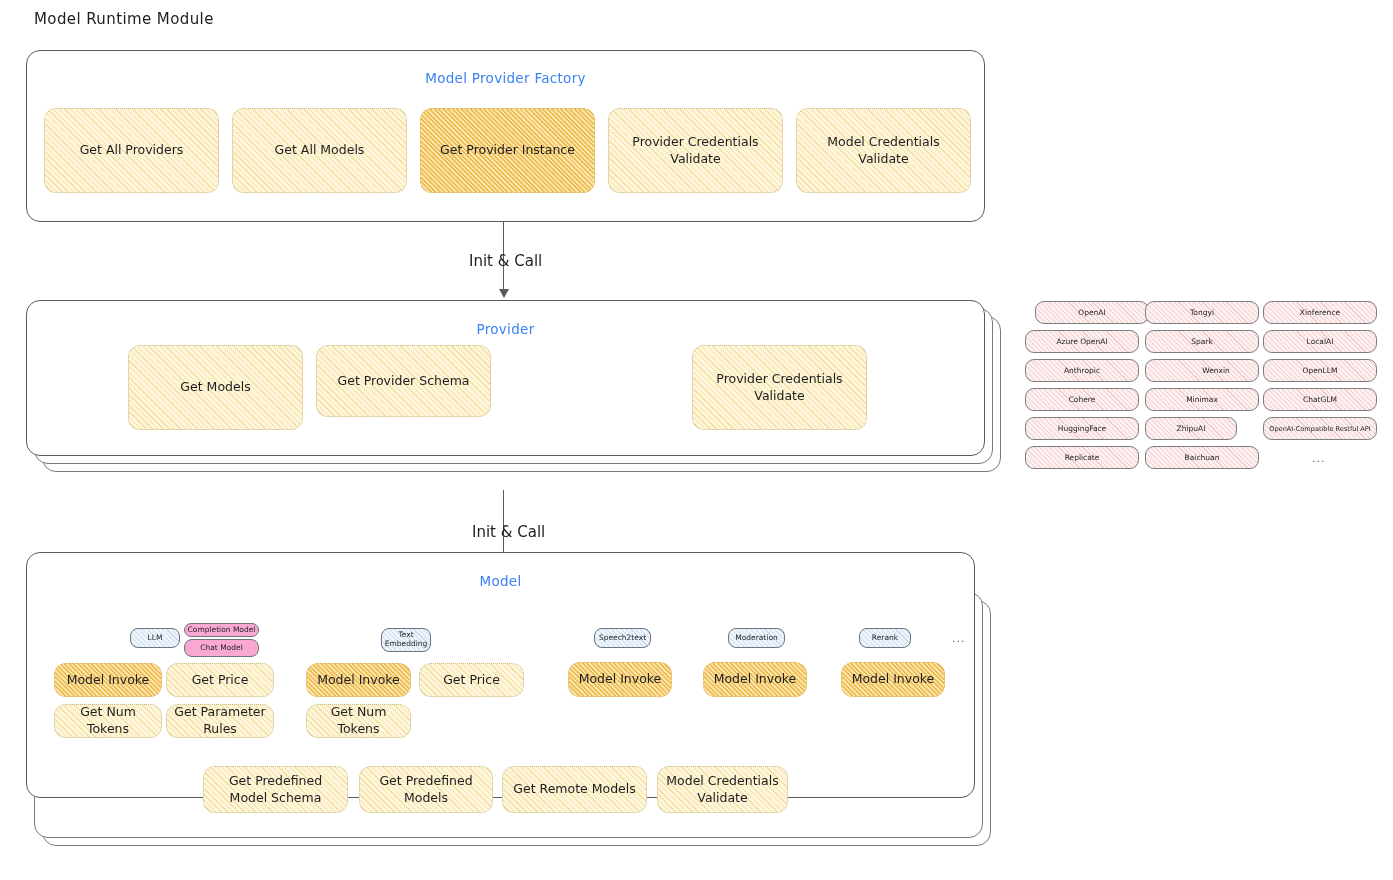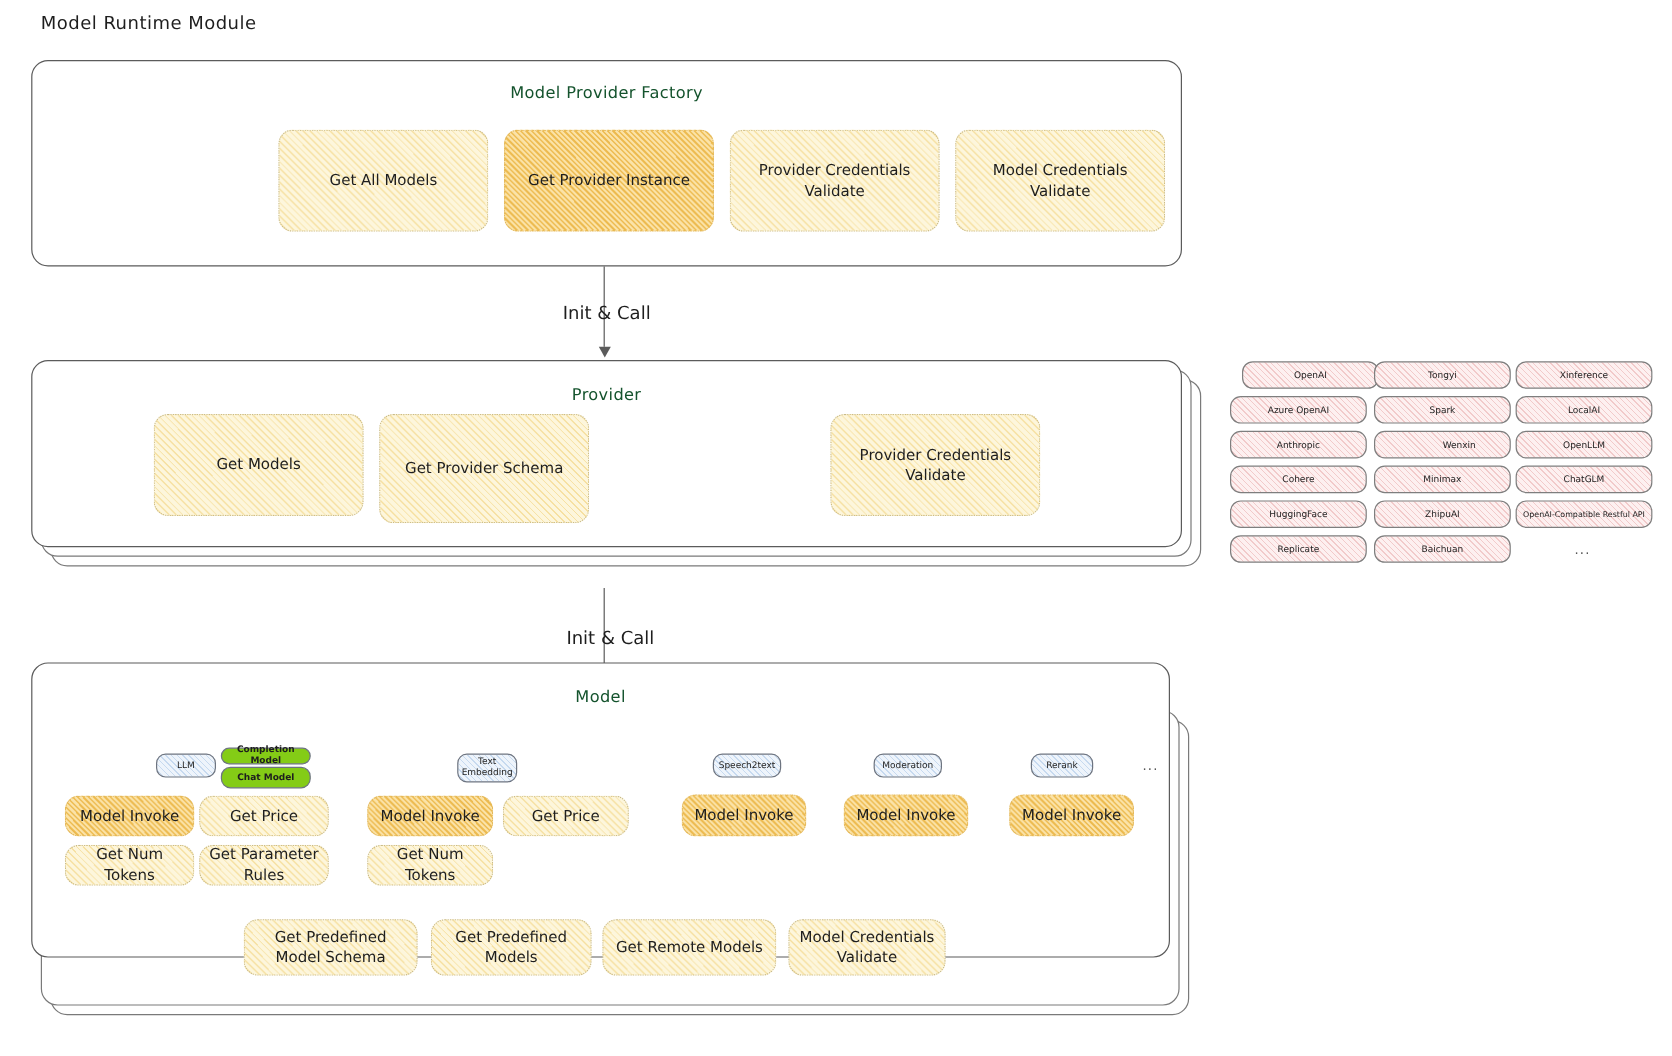--- a/index.html
+++ b/index.html
@@ -20,21 +20,21 @@
   .container{
     position:absolute;border:1.3px solid #5b5b5b;border-radius:14px;
     background:#ffffff;box-sizing:border-box;
   }
   .stack-sheet{
     position:absolute;border:1.1px solid #7a7a7a;border-radius:14px;
     background:#ffffff;box-sizing:border-box;
   }
   .container-title{
     position:absolute;left:0;right:0;text-align:center;font-size:13.5px;
-    color:#14532d;letter-spacing:.3px;
+    color:#3b82f6;letter-spacing:.3px;
   }
 
   
   .node{
     position:absolute;box-sizing:border-box;
     border:1.2px dotted #c9bb8a;border-radius:12px;
     display:flex;align-items:center;justify-content:center;text-align:center;
     font-size:12.5px;line-height:1.35;color:#1e1e1e;padding:4px 6px;
     background-color:#fdf6dc;
     background-image:repeating-linear-gradient(45deg,
@@ -53,23 +53,22 @@
   .badge{
     position:absolute;box-sizing:border-box;border:1.2px solid #6d7480;
     border-radius:8px;display:flex;align-items:center;justify-content:center;
     text-align:center;line-height:1.15;font-size:7.5px;color:#1e1e1e;
     background-color:#eef4fb;
     background-image:repeating-linear-gradient(45deg,
         rgba(150,185,225,.45) 0px,rgba(150,185,225,.45) .8px,
         rgba(255,255,255,0) .8px,rgba(255,255,255,0) 3.4px);
   }
   .badge.plain{
-    background-color:#84cc16;background-image:none;border-color:#6d7480;
+    background-color:#f9a8d4;background-image:none;border-color:#6d7480;
     font-size:7.5px;
-    font-weight:bold;
   }
 
   
   .chip{
     position:absolute;box-sizing:border-box;border:1.2px solid #7e7e7e;
     border-radius:9px;display:flex;align-items:center;justify-content:center;
     text-align:center;font-size:7.5px;color:#1e1e1e;
     background-color:#fdf0f0;
     background-image:repeating-linear-gradient(45deg,
         rgba(226,150,150,.42) 0px,rgba(226,150,150,.42) .8px,
@@ -94,20 +93,23 @@
 <body>
 
 <div class="canvas">
 
   <div id="page-title">Model Runtime Module</div>
 
   <div class="container" style="left:26px;top:50px;width:959px;height:172px;">
     <div class="container-title" style="top:19px;">Model Provider Factory</div>
   </div>
 
+  <div class="node" style="left:44px;top:108px;width:175px;height:85px;">
+    <span>Get All Providers</span>
+  </div>
   <div class="node" style="left:232px;top:108px;width:175px;height:85px;">
     <span>Get All Models</span>
   </div>
   <div class="node hl" style="left:420px;top:108px;width:175px;height:85px;">
     <span>Get Provider Instance</span>
   </div>
   <div class="node" style="left:608px;top:108px;width:175px;height:85px;">
     <span>Provider Credentials Validate</span>
   </div>
   <div class="node" style="left:796px;top:108px;width:175px;height:85px;">
@@ -122,21 +124,21 @@
 
   <div class="stack-sheet" style="left:42px;top:316px;width:959px;height:156px;"></div>
   <div class="stack-sheet" style="left:34px;top:308px;width:959px;height:156px;"></div>
   <div class="container" style="left:26px;top:300px;width:959px;height:156px;">
     <div class="container-title" style="top:20px;">Provider</div>
   </div>
 
   <div class="node" style="left:128px;top:345px;width:175px;height:85px;">
     <span>Get Models</span>
   </div>
-  <div class="node" style="left:316px;top:345px;width:175px;height:91px;">
+  <div class="node" style="left:316px;top:345px;width:175px;height:72px;">
     <span>Get Provider Schema</span>
   </div>
   <div class="node" style="left:692px;top:345px;width:175px;height:85px;">
     <span>Provider Credentials Validate</span>
   </div>
 
   <div class="chip" style="left:1025px;top:301px;width:114px;height:23px;margin-left:10px;">
     <span>OpenAI</span>
   </div>
   <div class="chip" style="left:1025px;top:330px;width:114px;height:23px;">
@@ -160,21 +162,21 @@
   </div>
   <div class="chip" style="left:1145px;top:330px;width:114px;height:23px;">
     <span>Spark</span>
   </div>
   <div class="chip" style="left:1145px;top:359px;width:114px;height:23px;padding-left:28px;">
     <span>Wenxin</span>
   </div>
   <div class="chip" style="left:1145px;top:388px;width:114px;height:23px;">
     <span>Minimax</span>
   </div>
-  <div class="chip" style="left:1145px;top:417px;width:114px;height:23px;justify-content:center;">
+  <div class="chip" style="left:1145px;top:417px;width:92px;height:23px;justify-content:center;">
     <span>ZhipuAI</span>
   </div>
   <div class="chip" style="left:1145px;top:446px;width:114px;height:23px;">
     <span>Baichuan</span>
   </div>
 
   <div class="chip" style="left:1263px;top:301px;width:114px;height:23px;">
     <span>Xinference</span>
   </div>
   <div class="chip" style="left:1263px;top:330px;width:114px;height:23px;">

